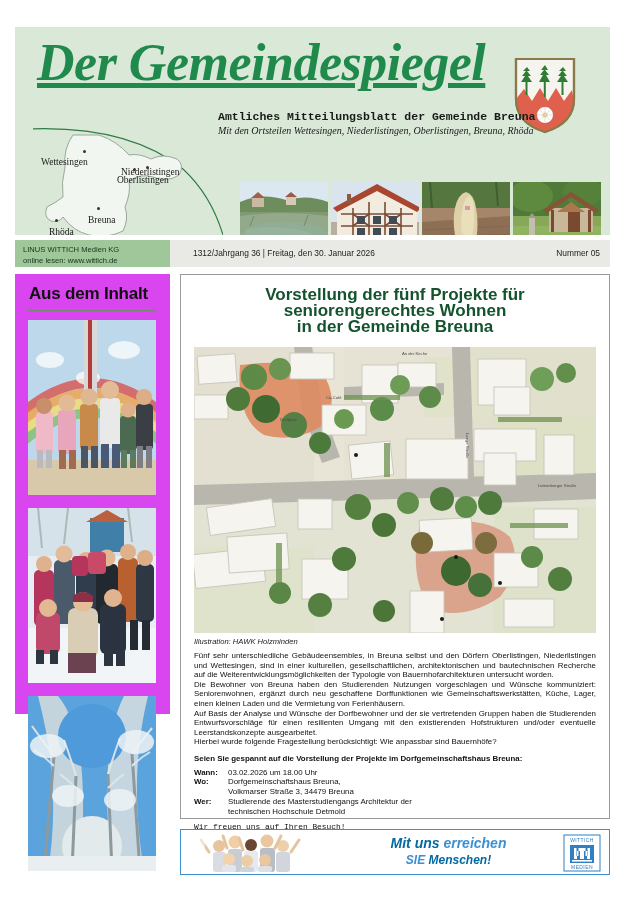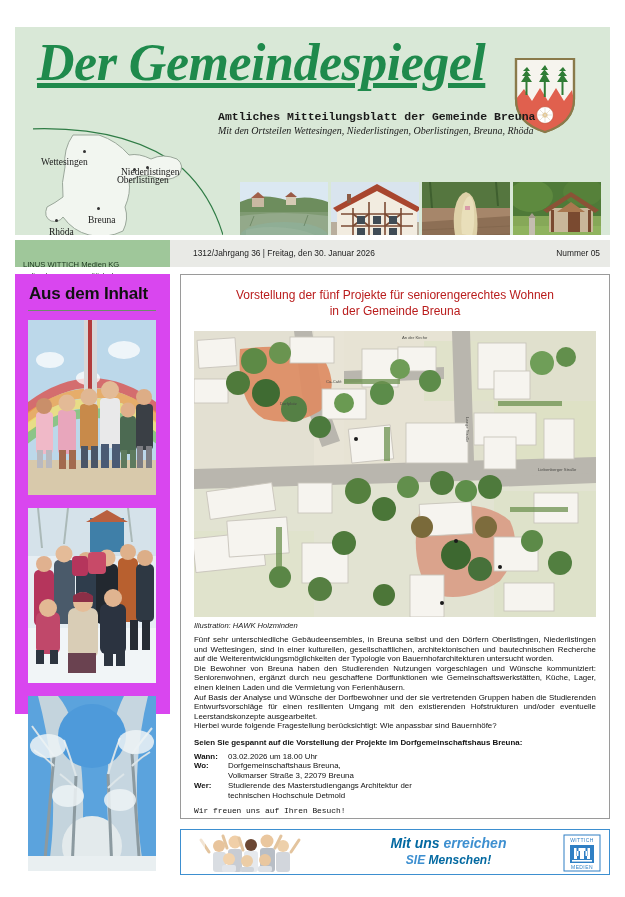--- a/index.html
+++ b/index.html
@@ -57,21 +57,21 @@
   
   .photostrip{position:absolute;left:225px;top:155px;display:flex;gap:3px;}
   .photostrip .ph{width:88px;height:67px;overflow:hidden;position:relative;background:#cfd9c8;}
   .photostrip .ph svg{display:block;width:88px;height:67px;}
 
   
   .infobar{position:absolute;left:15px;top:240px;width:595px;height:27px;background:#e9eae6;}
   .infobar-left{
     position:absolute;left:0;top:0;width:155px;height:27px;background:#9fc79a;
     font-size:7.6px;line-height:10.5px;color:#17331a;
-    padding:20px 0 0 8px;box-sizing:border-box;
+    padding:5px 0 0 8px;box-sizing:border-box;
   }
   .infobar-mid{
     position:absolute;left:178px;top:8px;font-size:8.4px;color:#222;white-space:nowrap;
   }
   .infobar-right{
     position:absolute;right:10px;top:8px;font-size:8.4px;color:#222;white-space:nowrap;
   }
 
   
   .sidebar{position:absolute;left:15px;top:274px;width:155px;height:440px;background:#d946ef;}
@@ -83,21 +83,21 @@
   .sb-photo{position:absolute;left:13px;width:128px;background:#fff;overflow:hidden;}
   .sb-photo svg{display:block;width:128px;height:100%;}
   #sbp1{top:46px;height:175px;}
   #sbp2{top:234px;height:175px;}
   #sbp3{top:422px;height:175px;}
 
   
   .main{position:absolute;left:180px;top:274px;width:430px;height:545px;border:1px solid #9a9a9a;background:#fff;box-sizing:border-box;}
   .headline{
     margin:12px 18px 0 18px;text-align:center;
-    font-size:12px;font-weight:400;line-height:16px;color:#b91c1c;
+    font-size:17px;font-weight:700;line-height:16px;color:#14532d;
   }
   .figure{margin:12px 13px 0 13px;width:402px;height:286px;overflow:hidden;border:0;background:#e7e4d8;position:relative;}
   .figure svg{display:block;width:402px;height:286px;}
   .figcap{
     margin:4px 13px 0 13px;font-size:7.6px;font-style:italic;color:#222;
   }
   .body{margin:5px 13px 0 13px;}
   .body p{
     margin:0 0 0 0;font-size:7.9px;line-height:9.6px;color:#111;
     text-align:justify;text-justify:inter-word;
@@ -536,21 +536,21 @@
 
       <table class="deftab">
         <tbody>
             <tr>
           <td class="k">Wann:</td>
           <td class="v">03.02.2026 um 18.00 Uhr</td>
         </tr>
         <tr>
           <td class="k">Wo:</td>
           <td class="v" style="white-space:pre-line;">Dorfgemeinschaftshaus Breuna,
-Volkmarser Straße 3, 22079 Breuna</td>
+Volkmarser Straße 3, 34479 Breuna</td>
         </tr>
         <tr>
           <td class="k">Wer:</td>
           <td class="v" style="white-space:pre-line;">Studierende des Masterstudiengangs Architektur der
 technischen Hochschule Detmold</td>
         </tr>
       </tbody>
         </table>
 
       <p class="closing">Wir freuen uns auf Ihren Besuch!</p>

